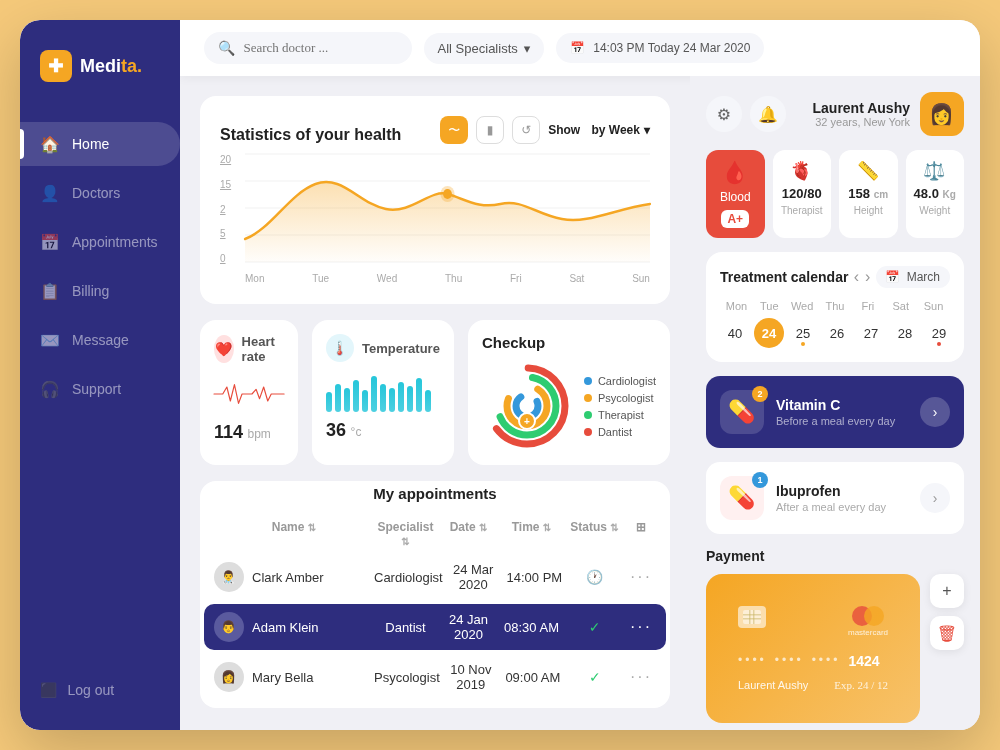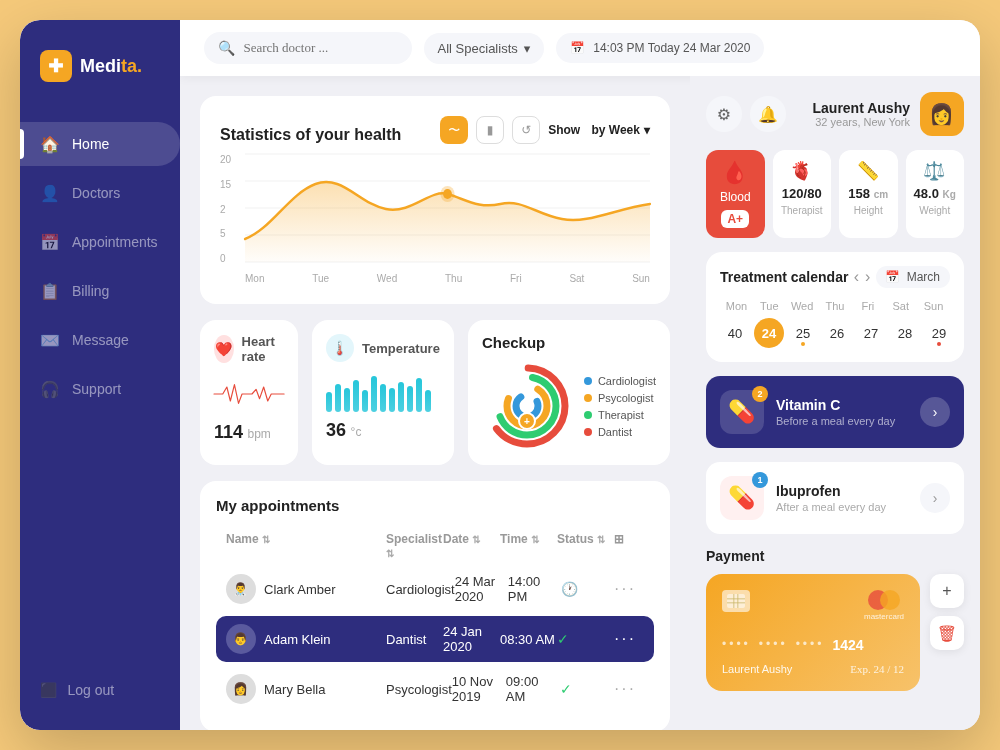--- a/index.html
+++ b/index.html
@@ -250,20 +250,21 @@
       left: 0;
       top: 0;
       bottom: 20px;
       display: flex;
       flex-direction: column;
       justify-content: space-between;
     }
     .chart-y-label {
       font-size: 10px;
       color: #aaa;
+      text-decoration: underline;
     }
     .chart-area {
       position: absolute;
       left: 25px;
       right: 0;
       top: 0;
       bottom: 20px;
     }
     .chart-x-labels {
       position: absolute;
@@ -367,21 +368,22 @@
     }
     .legend-dot {
       width: 8px;
       height: 8px;
       border-radius: 50%;
     }
     
     .appointments-card {
       background: white;
       border-radius: 16px;
-      padding: 16px;
+      padding: 4px;
+      text-align: center;
     }
     .appointments-title {
       font-size: 15px;
       font-weight: 700;
       color: #222;
       margin-bottom: 12px;
     }
     .table-header {
       display: grid;
       grid-template-columns: 160px 1fr 1fr 1fr 1fr 30px;
@@ -661,21 +663,21 @@
     }
     .payment-row {
       display: flex;
       gap: 10px;
       align-items: stretch;
     }
     .payment-card {
       flex: 1;
       background: linear-gradient(135deg, #f5a623, #f7c26a);
       border-radius: 16px;
-      padding: 16px;
+      padding: 32px;
       position: relative;
       min-height: 100px;
     }
     .payment-card-top {
       display: flex;
       justify-content: space-between;
       margin-bottom: 16px;
     }
     .chip-icon {
       width: 28px;

